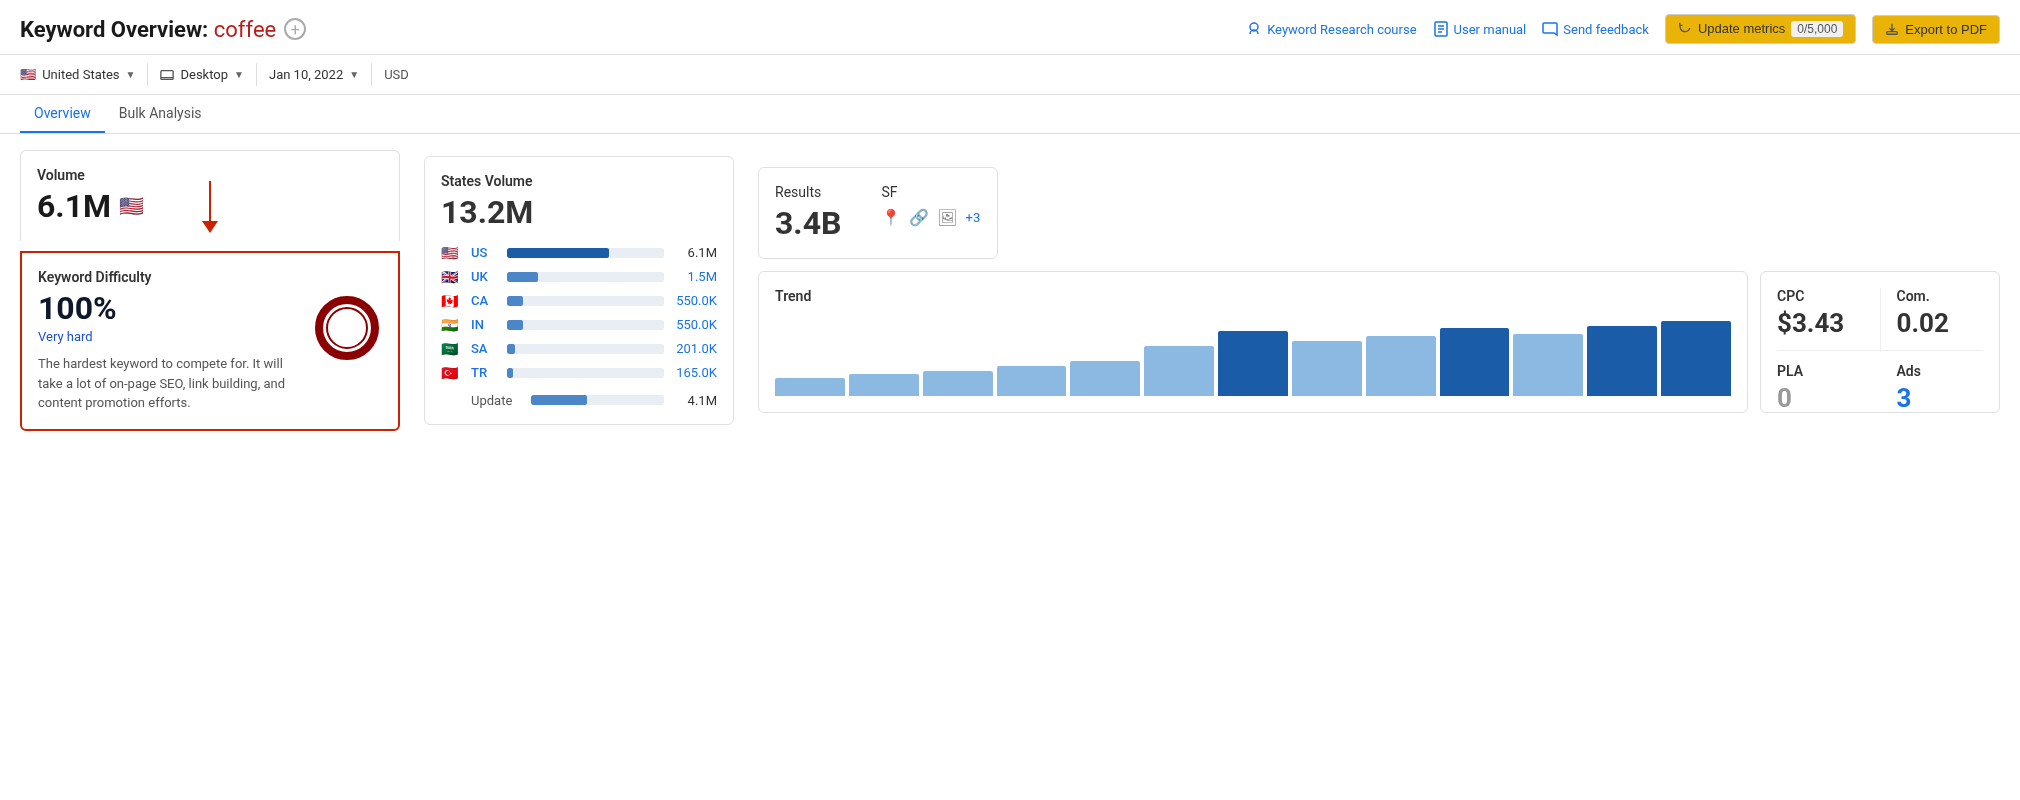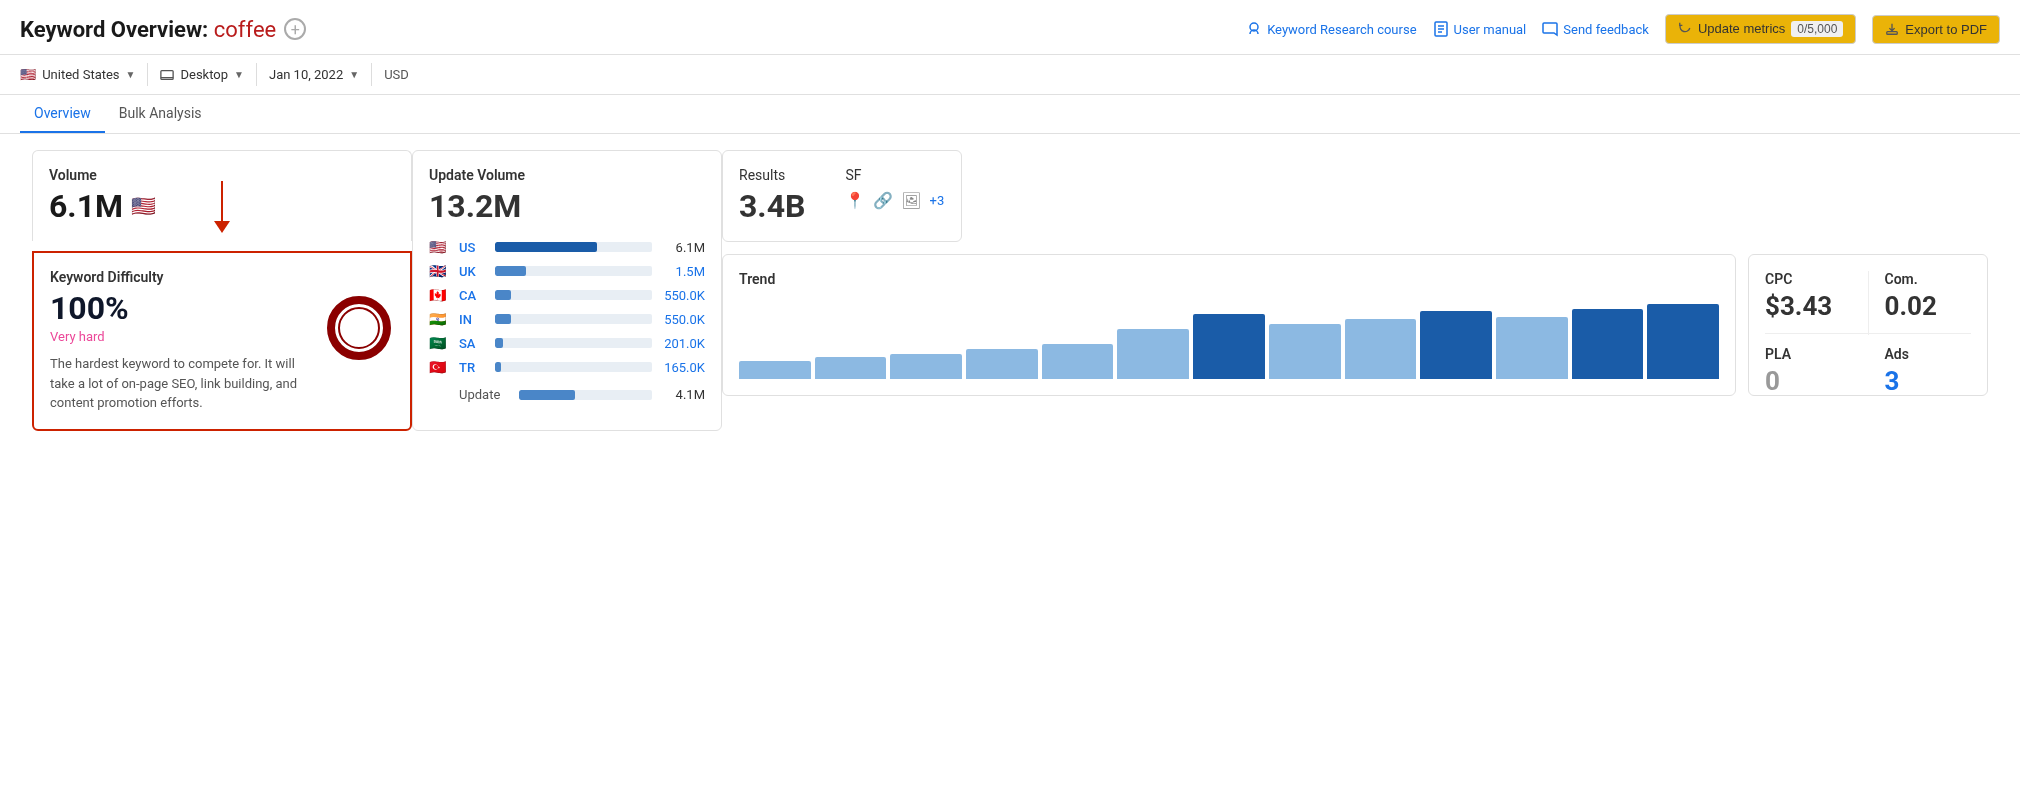--- a/index.html
+++ b/index.html
@@ -19,36 +19,36 @@
     .toolbar { display: flex; align-items: center; padding: 8px 20px; gap: 0; border-bottom: 1px solid #e0e0e0; }
     .toolbar-item { display: flex; align-items: center; gap: 6px; padding: 4px 12px 4px 0; cursor: pointer; color: #333; font-size: 13px; border-right: 1px solid #ddd; margin-right: 12px; }
     .toolbar-item:last-child { border-right: none; }
     .toolbar-item .chevron { font-size: 10px; color: #666; }
     .toolbar-usd { padding-left: 0; border-right: none; color: #555; font-size: 13px; }
 
     .tabs { display: flex; padding: 0 20px; border-bottom: 1px solid #e0e0e0; }
     .tab { padding: 10px 14px; cursor: pointer; font-size: 14px; color: #555; border-bottom: 2px solid transparent; }
     .tab.active { color: #1a73e8; border-bottom: 2px solid #1a73e8; }
 
-    .main { padding: 16px 32px; display: flex; gap: 0; }
+    .main { padding: 16px 20px; display: flex; gap: 24px; align-items: center; }
     
     .card { background: #fff; border: 1px solid #e0e0e0; border-radius: 6px; padding: 16px; }
     
     .col-left { display: flex; flex-direction: column; gap: 0; width: 380px; flex-shrink: 0; }
     .volume-card { border: 1px solid #e0e0e0; border-radius: 6px 6px 0 0; padding: 16px; border-bottom: none; }
     .difficulty-card { border: 2px solid #cc2200; border-radius: 0 0 6px 6px; padding: 16px; position: relative; }
     
     .card-label { font-size: 14px; font-weight: 600; color: #333; margin-bottom: 4px; }
     .card-value-large { font-size: 32px; font-weight: 700; color: #1a1a1a; display: flex; align-items: center; gap: 8px; }
     .flag-emoji { font-size: 20px; }
     
     .diff-content { display: flex; align-items: flex-start; gap: 16px; }
     .diff-text { flex: 1; }
     .diff-value { font-size: 32px; font-weight: 700; color: #0f172a; }
-    .diff-subtitle { font-size: 13px; color: #ec4899; margin-top: 2px; }
+    .diff-subtitle { font-size: 13px; color: #1d4ed8; margin-top: 2px; }
     .diff-desc { font-size: 13px; color: #555; margin-top: 10px; line-height: 1.5; }
     
     .donut-container { width: 70px; height: 70px; flex-shrink: 0; margin-top: 4px; }
     
     .arrow-indicator { position: absolute; top: -60px; left: 50%; transform: translateX(-50%); display: flex; flex-direction: column; align-items: center; }
     .arrow-line { width: 2px; height: 40px; background: #cc2200; }
     .arrow-head { width: 0; height: 0; border-left: 8px solid transparent; border-right: 8px solid transparent; border-top: 12px solid #cc2200; }
 
     .col-global { width: 310px; flex-shrink: 0; }
     .global-value { font-size: 32px; font-weight: 700; margin-bottom: 14px; }
@@ -194,21 +194,21 @@
               <circle cx="35" cy="35" r="20" fill="none" stroke="#8b0000" stroke-width="2"></circle>
               <circle cx="35" cy="35" r="12" fill="none"></circle>
             </svg>
           </div>
         </div>
       </div>
     </div>
   </div>
 
   <div class="col-global card">
-    <div class="card-label">Update Volume</div>
+    <div class="card-label">States Volume</div>
     <div class="global-value">13.2M</div>
     <div class="country-list">
       <div class="country-row">
         <span class="country-flag">🇺🇸</span>
         <span class="country-code">US</span>
         <div class="bar-container">
             <div class="bar-fill dark" style="width:65%"></div>
           </div>
         <span class="country-val dark">6.1M</span>
       </div>

